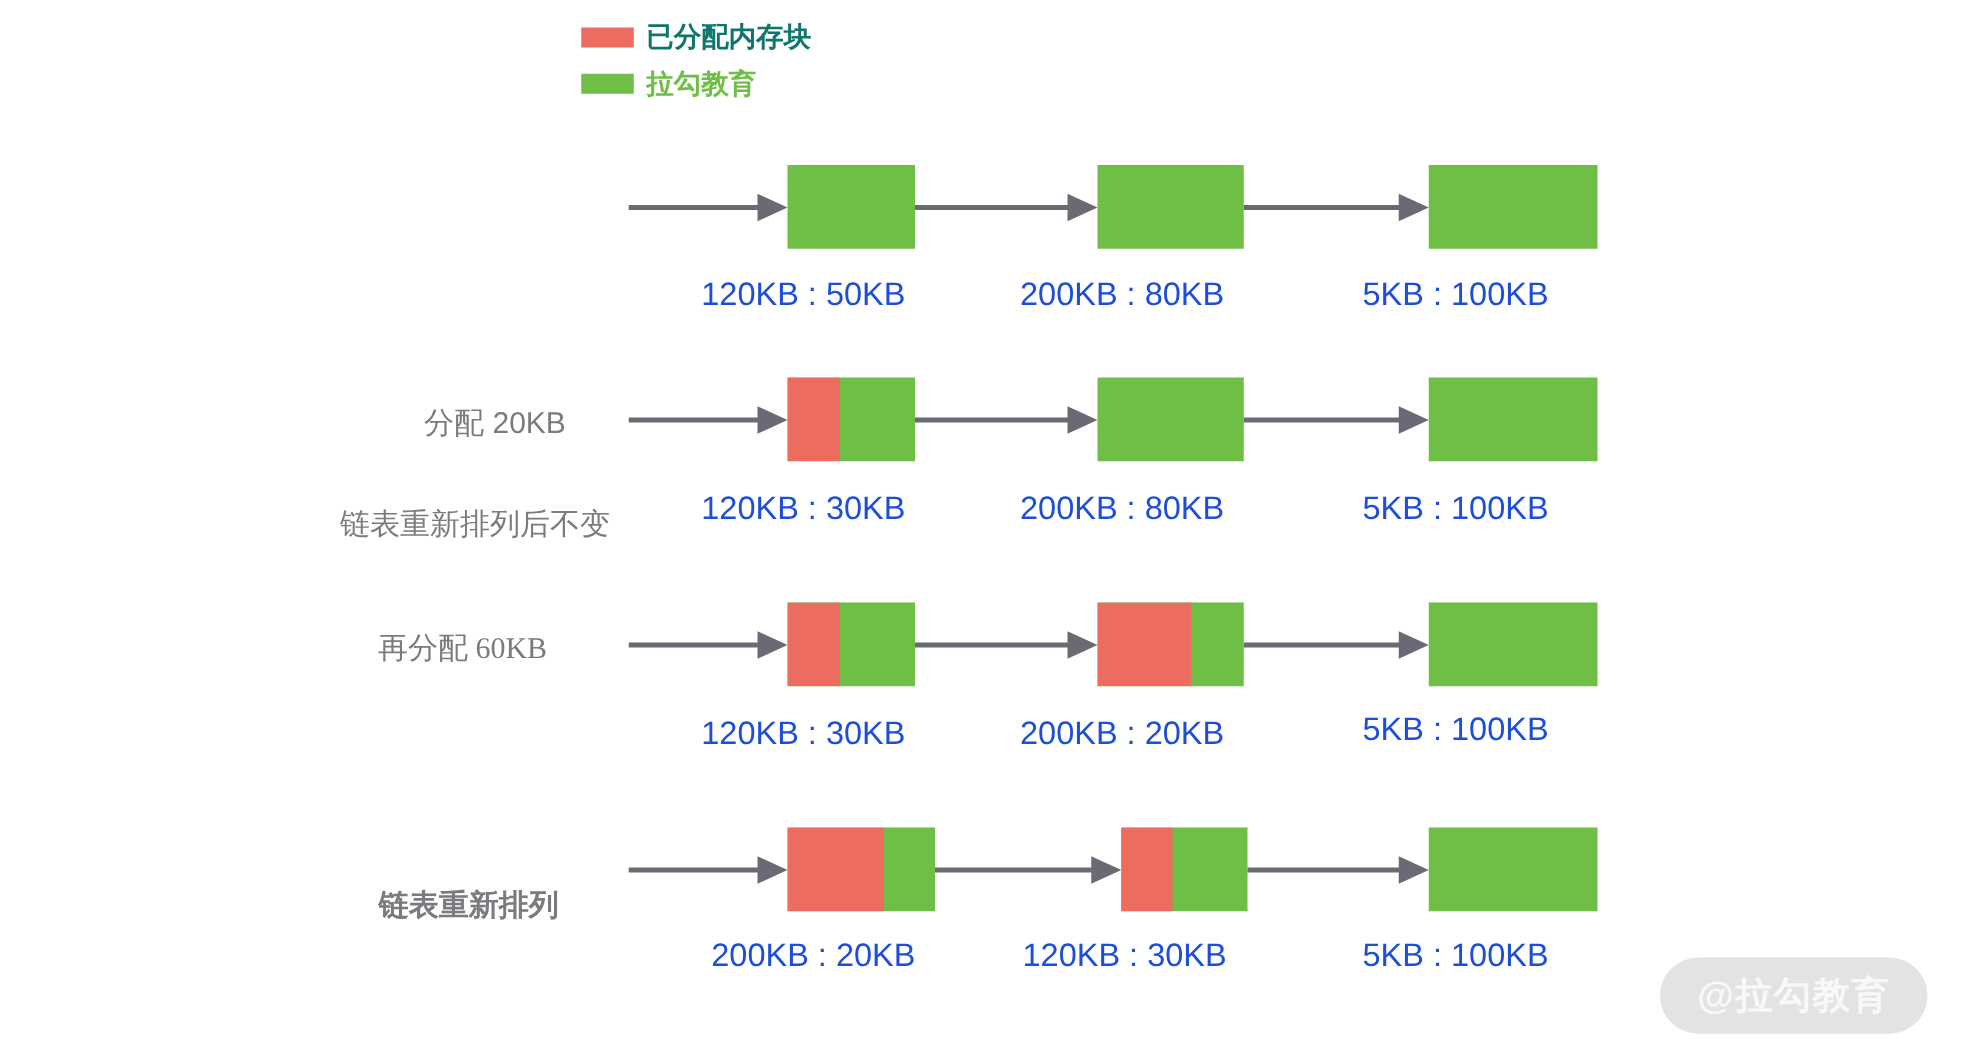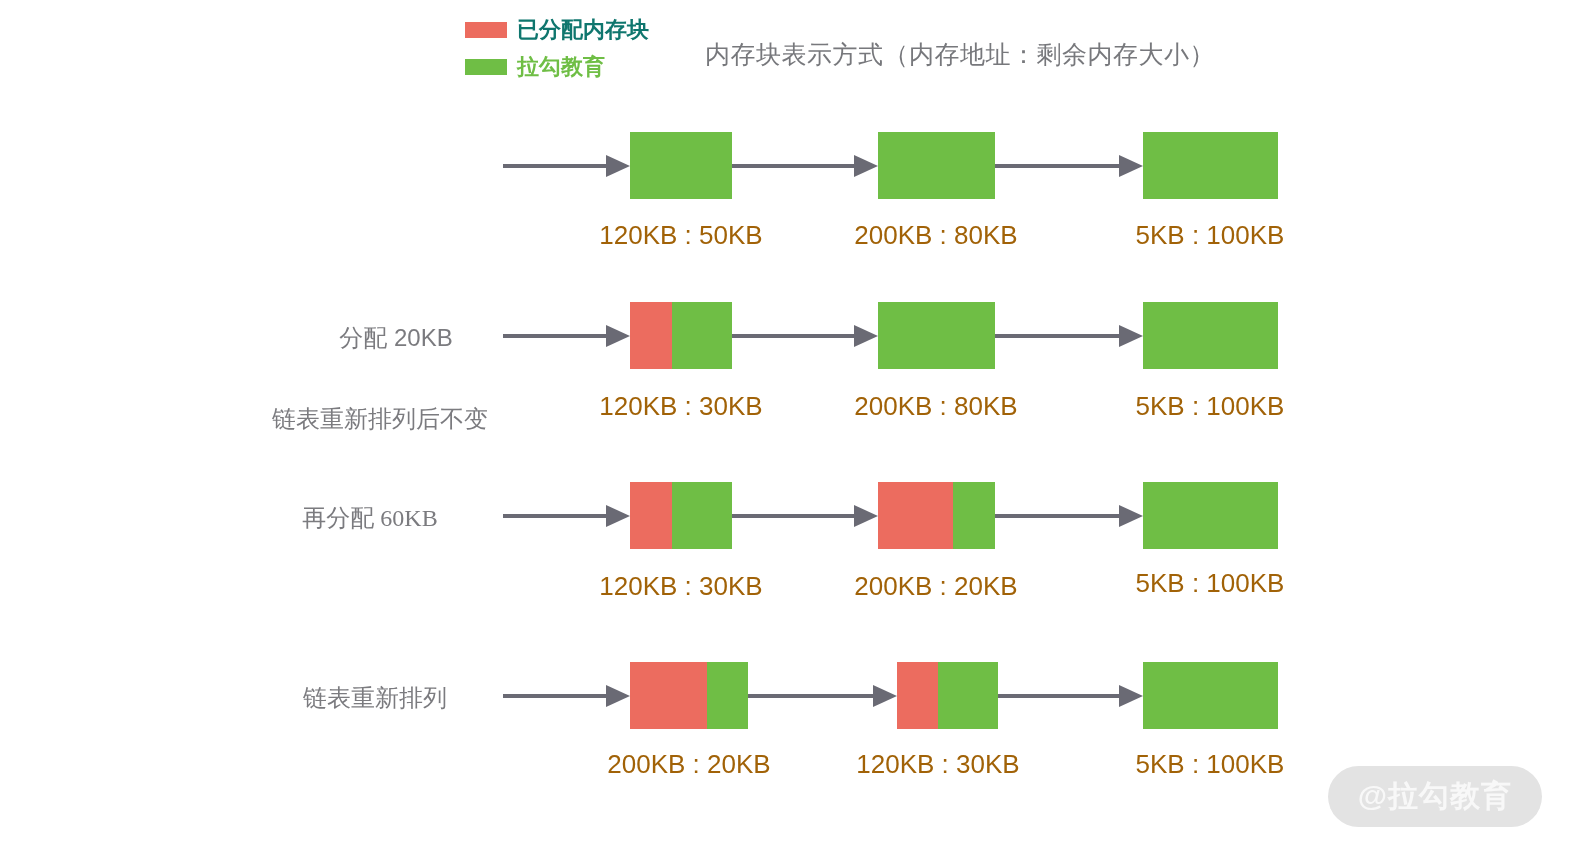--- a/index.html
+++ b/index.html
@@ -15,40 +15,39 @@
   }
   .side-label{position:absolute;text-align:center;font-size:24px;font-weight:500;color:#7b7b7f;white-space:nowrap;}
   .block{position:absolute;height:67px;background:#6fbe45;overflow:hidden;}
   .alloc{position:absolute;left:0;top:0;height:100%;background:#ec6c5f;}
   .arrow{position:absolute;height:22px;}
   .arrow .line{position:absolute;left:0;right:20px;top:9px;height:4px;background:#6a6a74;}
   .arrow .head{
     position:absolute;right:0;top:0;width:0;height:0;
     border-top:11px solid transparent;border-bottom:11px solid transparent;border-left:24px solid #6a6a74;
   }
-  .val{position:absolute;width:240px;text-align:center;font-size:26px;color:#a16207;white-space:nowrap;}
+  .val{position:absolute;width:240px;font-size:26px;color:#1d4ed8;white-space:nowrap;}
   .watermark{
     position:absolute;left:1328px;top:766px;width:214px;height:61px;border-radius:31px;
     background:#e3e3e3;display:flex;align-items:center;justify-content:center;
     font-size:30px;font-weight:600;color:#f8f8f8;letter-spacing:1px;
   }
 </style>
 </head>
 <body>
 
 <div id="canvas">
 
   <div>
     <div class="swatch" style="left:465px;top:22px;background:#ec6c5f;"></div>
     <div class="legend-label" style="left:517px;top:18px;color:#0f766e;">已分配内存块</div>
     <div class="swatch" style="left:465px;top:59px;background:#6fbe45;"></div>
     <div class="legend-label" style="left:517px;top:55px;color:#6fbe45;">拉勾教育</div>
   </div>
 
-  <div class="title">内存块表示方式（内存地址：剩余内存大小）</div>
 
   <div>
     <div class="arrow" style="left:503px;top:155px;width:127px;">
         <div class="line"></div>
         <div class="head"></div>
       </div>
     <div class="block" style="left:630px;top:132px;width:102px;"></div>
     <div class="arrow" style="left:732px;top:155px;width:146px;">
         <div class="line"></div>
         <div class="head"></div>
@@ -109,21 +108,21 @@
         <div class="line"></div>
         <div class="head"></div>
       </div>
     <div class="block" style="left:1143px;top:482px;width:135px;"></div>
     <div class="val" style="left:561px;top:571px;">120KB : 30KB</div>
     <div class="val" style="left:816px;top:571px;">200KB : 20KB</div>
     <div class="val" style="left:1090px;top:568px;">5KB : 100KB</div>
   </div>
 
   <div>
-    <div class="side-label" style="left:265px;top:682px;width:220px;">链表重新排列</div>
+    <div class="side-label" style="left:265px;top:708px;width:220px;font-weight:bold;">链表重新排列</div>
     <div class="arrow" style="left:503px;top:685px;width:127px;">
         <div class="line"></div>
         <div class="head"></div>
       </div>
     <div class="block" style="left:630px;top:662px;width:118px;">
         <div class="alloc" style="width:65%;"></div>
       </div>
     <div class="arrow" style="left:748px;top:685px;width:149px;">
         <div class="line"></div>
         <div class="head"></div>

